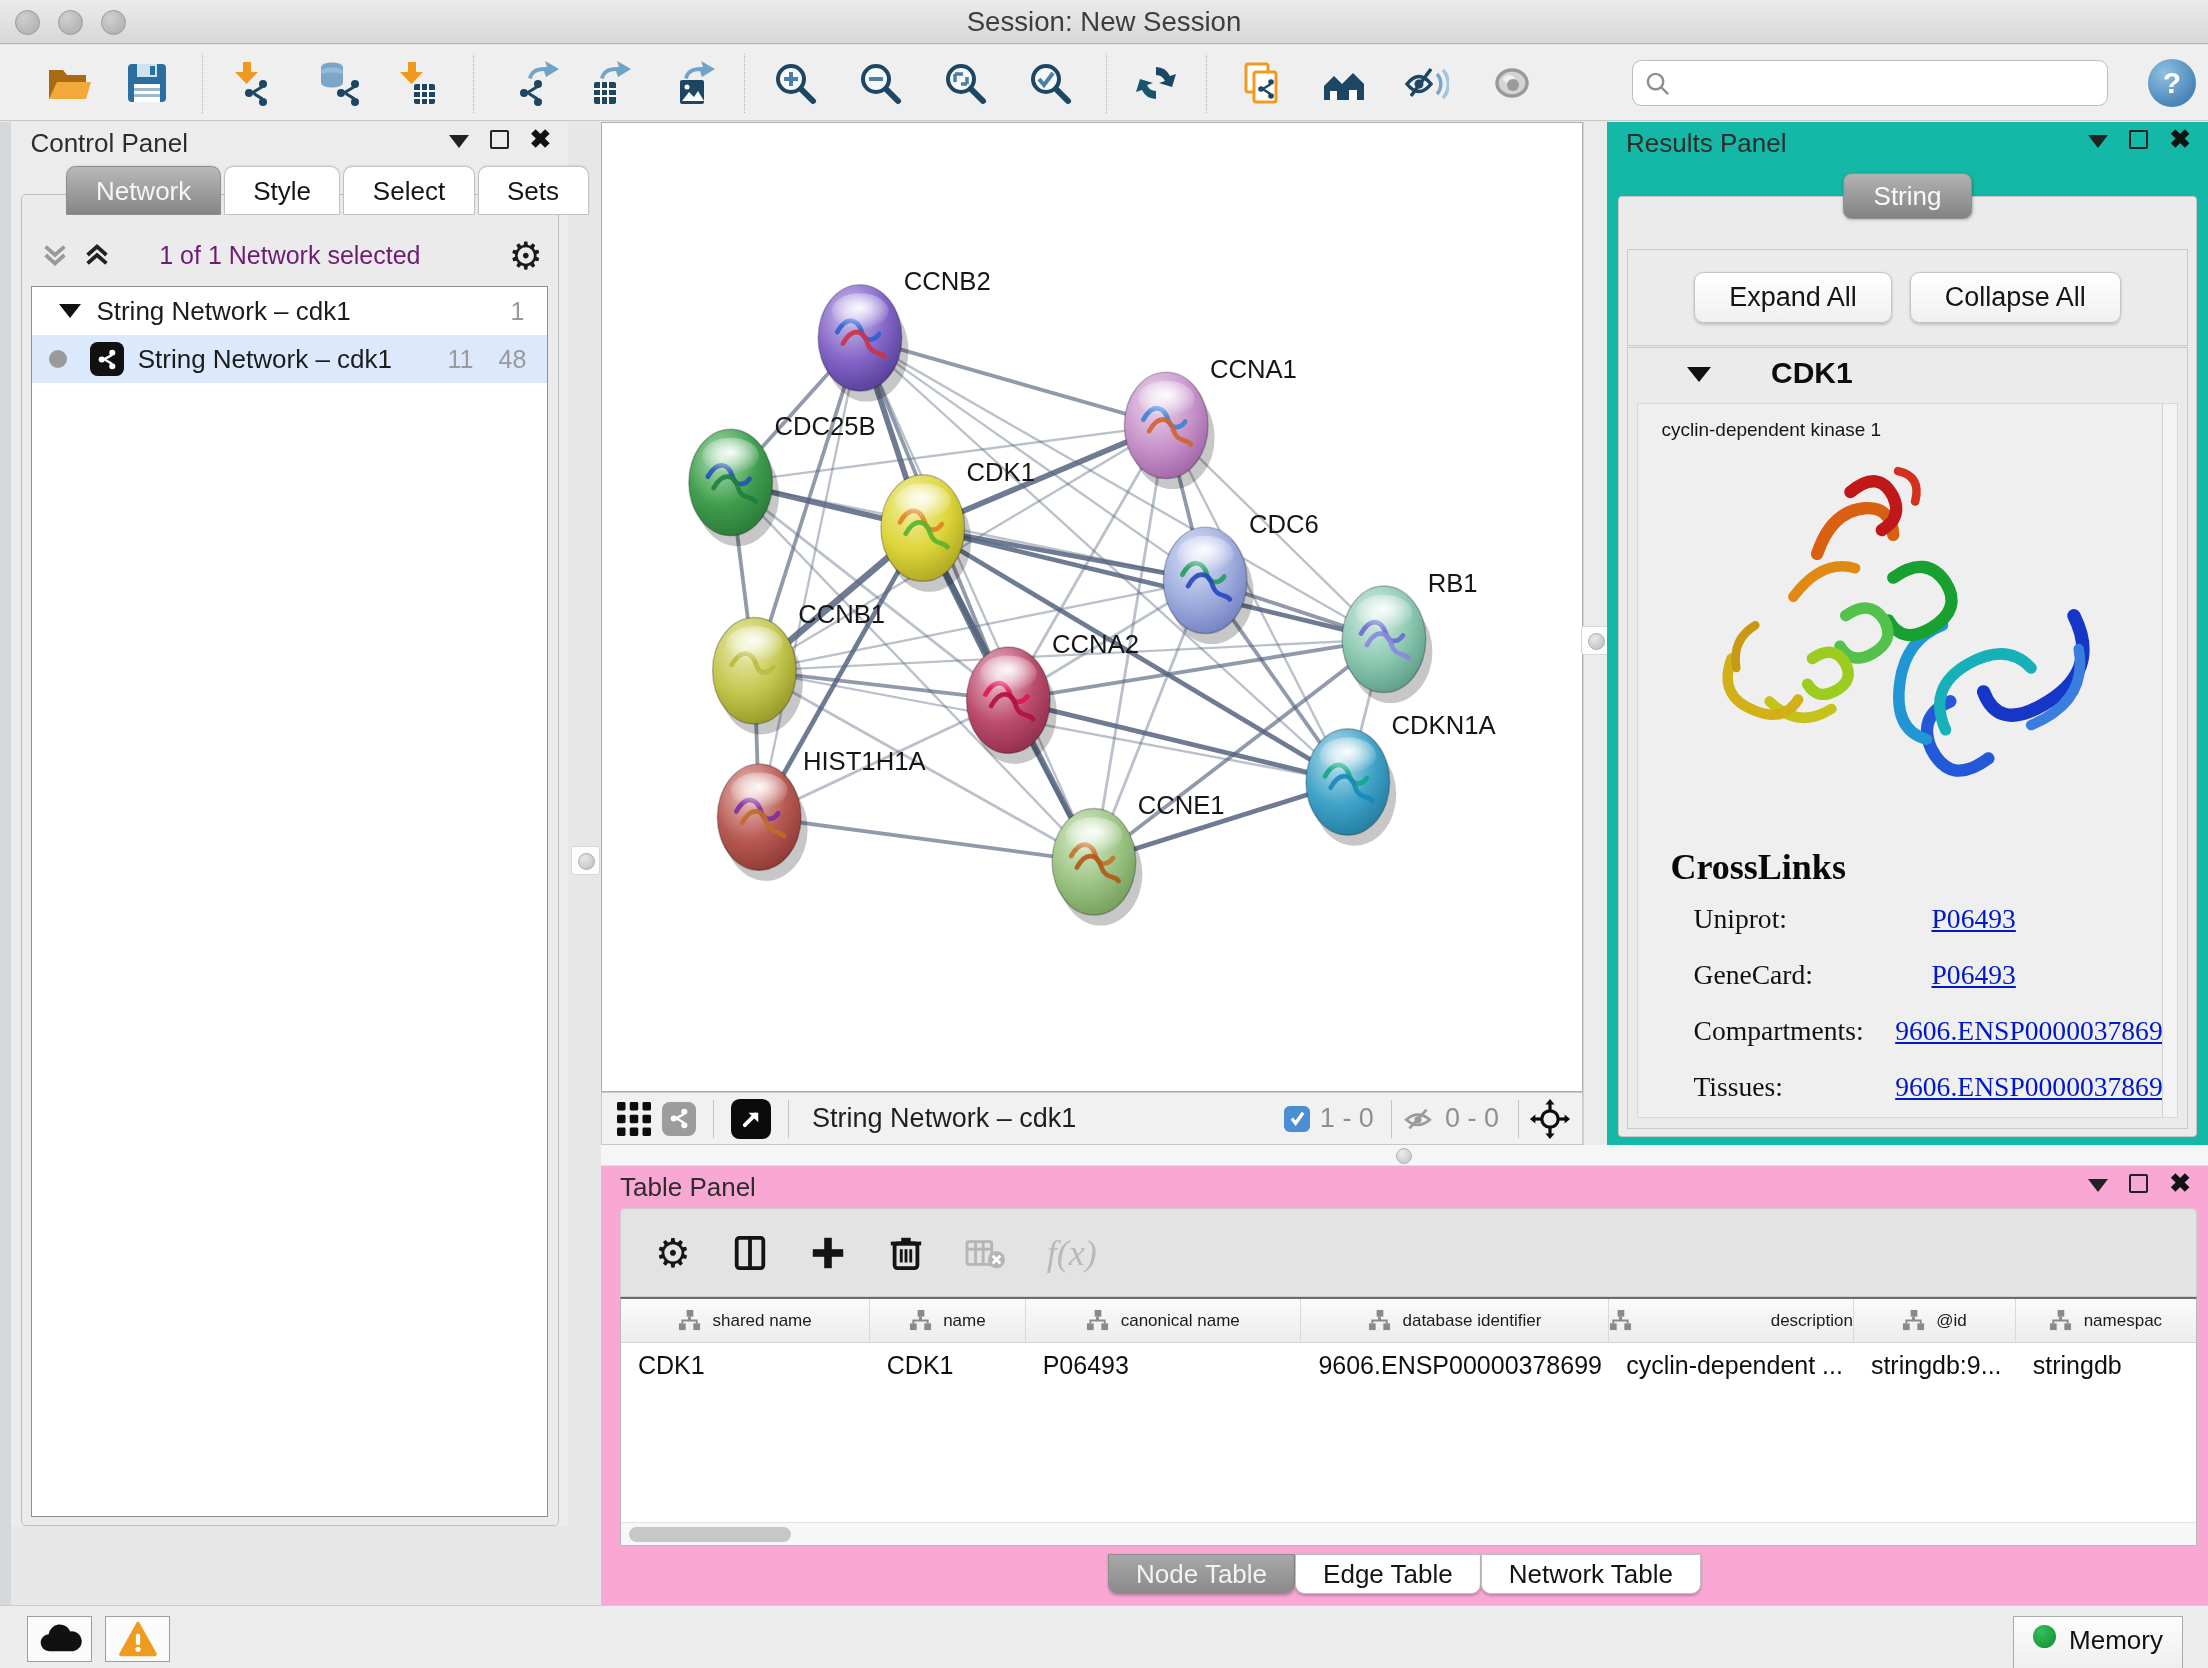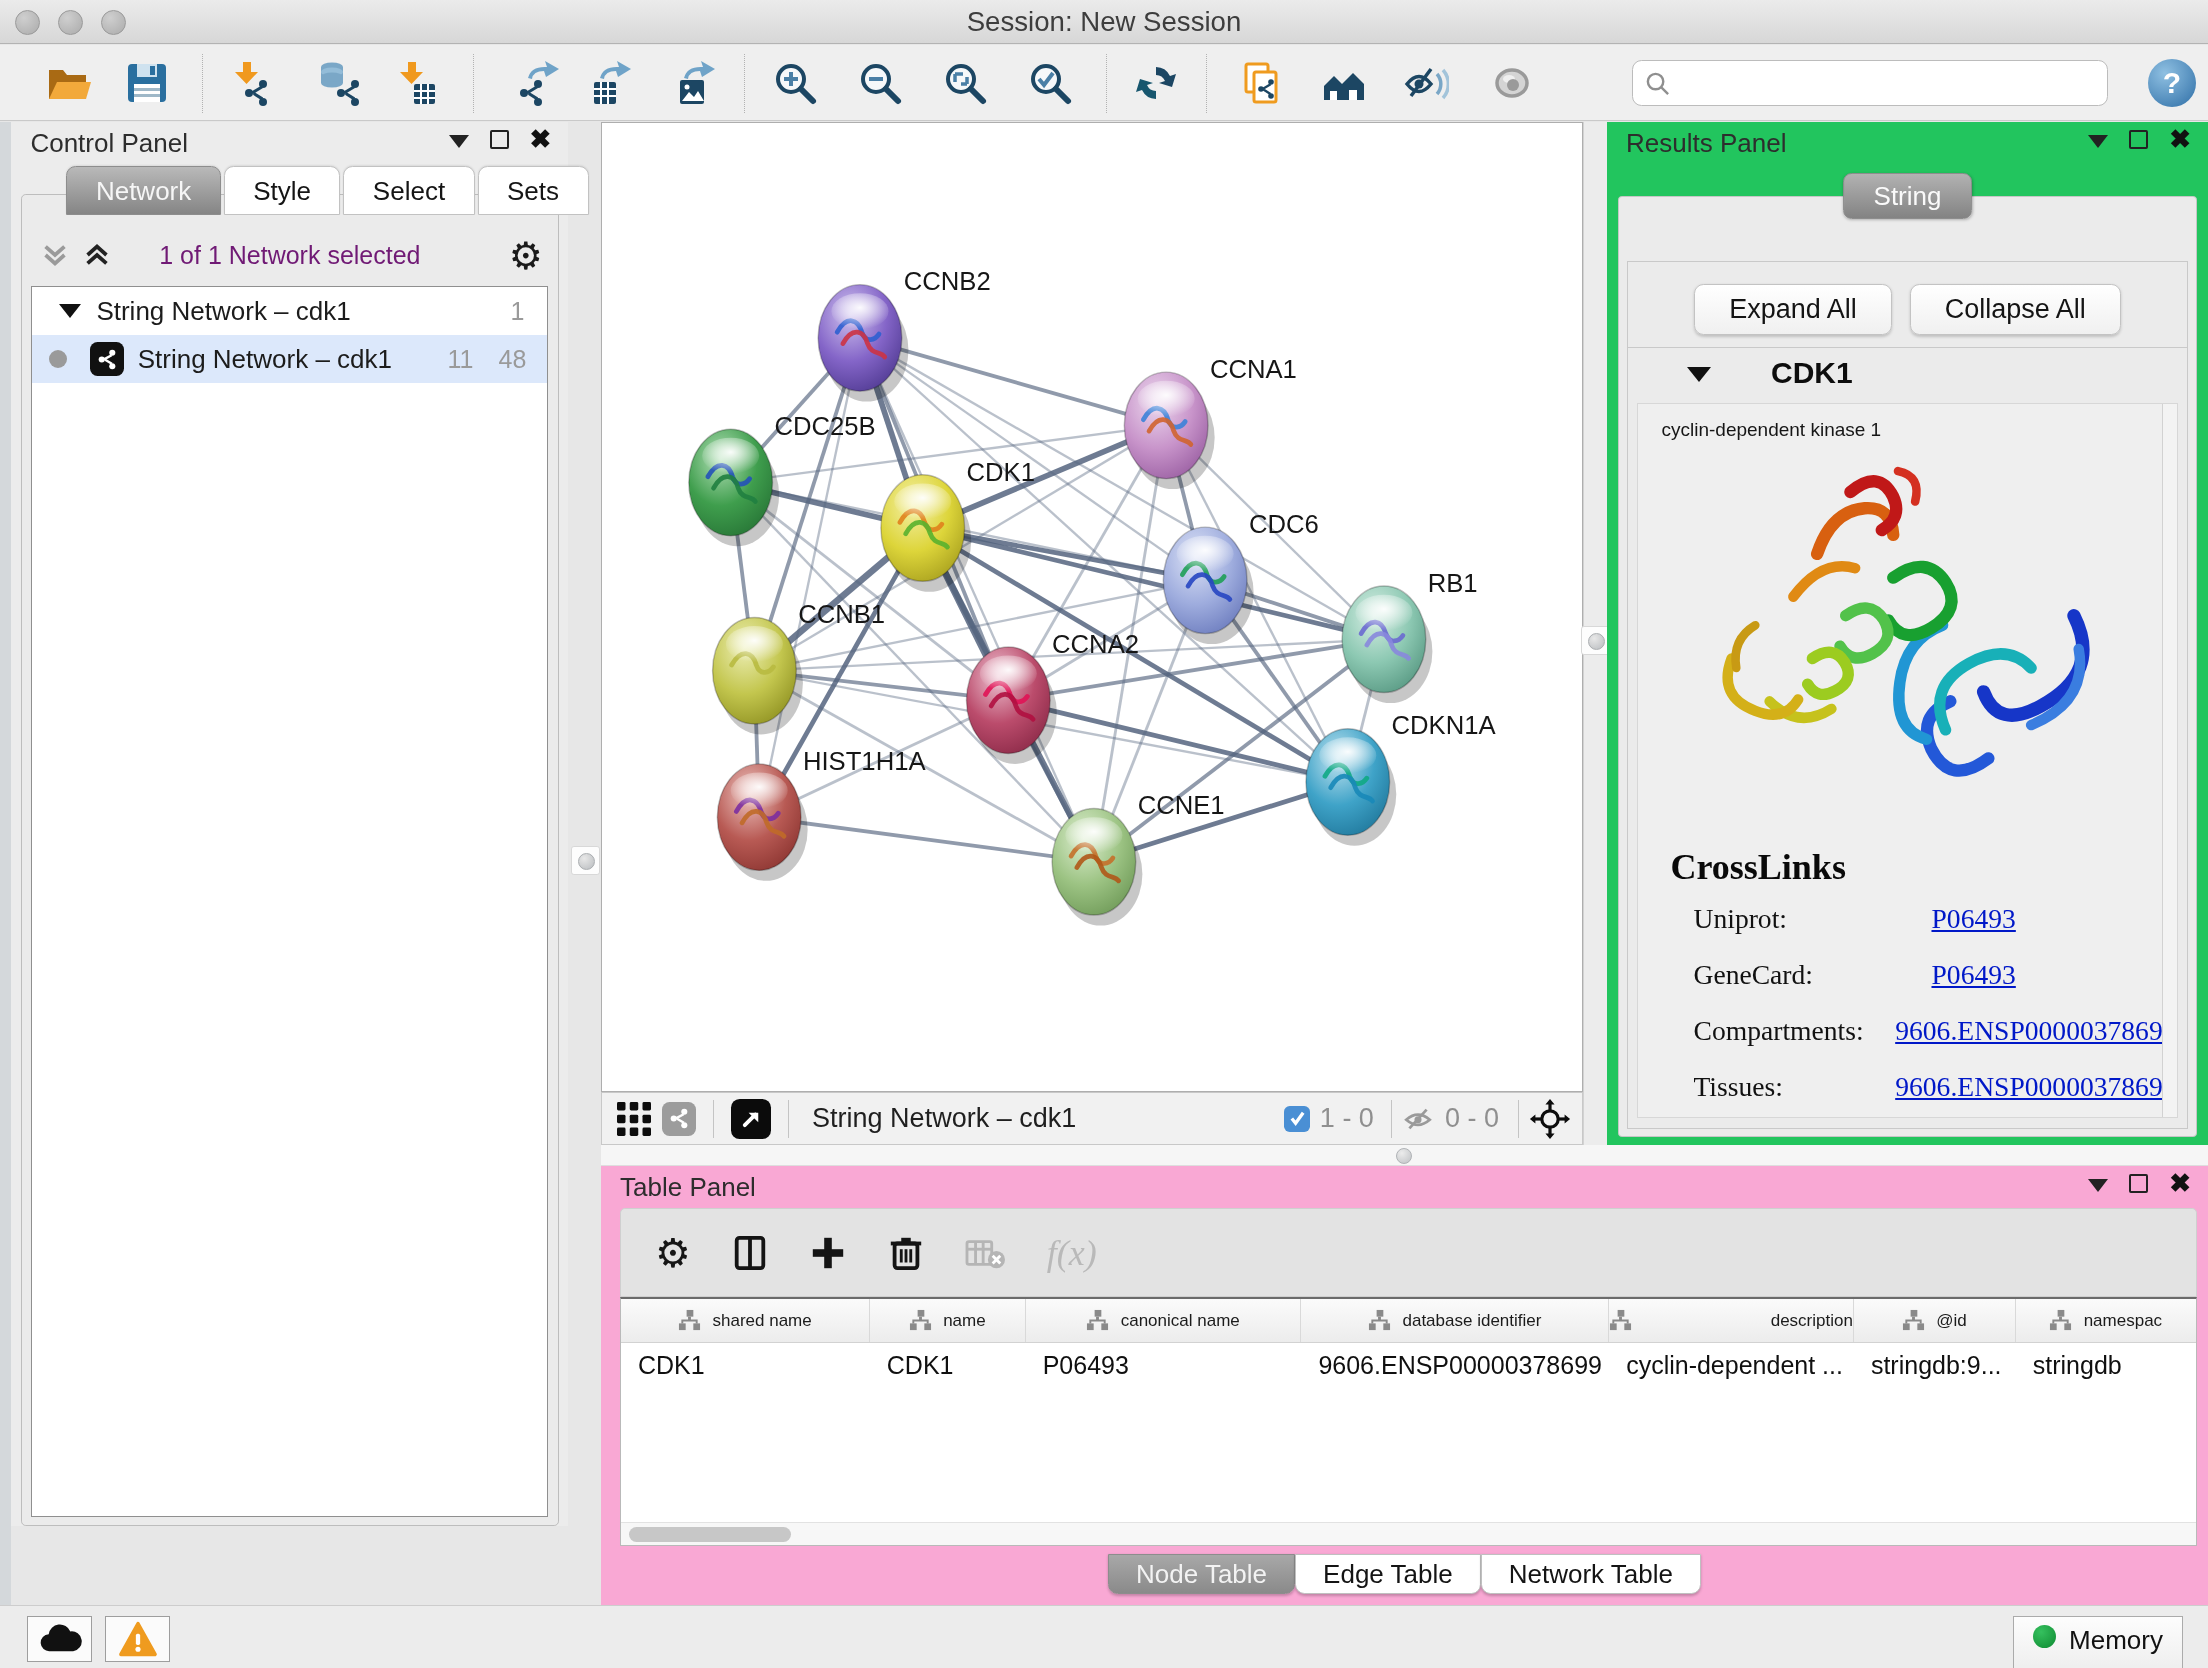--- a/index.html
+++ b/index.html
@@ -83,27 +83,27 @@
   .nv-check { width:26px; height:26px; border-radius:5.7px; background:#4a8fd4; display:flex; align-items:center; justify-content:center; }
   .nv-count { color:#8f8f8f; margin:0 9.5px 0 9.5px; }
 
   .hsplit { position:absolute; left:601px; top:1145px; width:1607px; height:21px; background:#f6f6f6; border-bottom:1px solid #dedede; }
   .hsplit .knob { position:absolute; left:795px; top:2.9px; width:16px; height:16px; border-radius:50%;
     background:radial-gradient(circle at 35% 30%, #ececec, #bfc2c5); border:1px solid #b0b3b6; }
 
   .vsplit-col { position:absolute; left:1583px; top:122px; width:25px; height:1023px; background:#ececec; border-left:1px solid #d2d2d2; border-right:1px solid #cdcdcd; }
 
   
-  .rpanel { position:absolute; left:1607px; top:122px; width:601px; height:1023px; background:#22c55e; }
+  .rpanel { position:absolute; left:1607px; top:122px; width:601px; height:1023px; background:#14b8a6; }
   .rp-tab { position:absolute; top:51px; left:50%; transform:translateX(-50%); z-index:2;
     height:46px; line-height:44px; padding:0 30px; font-size:26px; color:#fafafa;
     background:linear-gradient(#b2b2b2,#838383); border:1px solid #8d8d8d; border-radius:8.6px;
     box-shadow:0 1px 2.9px rgba(0,0,0,.25); }
   .rp-box { position:absolute; left:11.4px; right:11.4px; top:74px; bottom:7.6px; background:#ebebeb; border:1.9px solid #c6c6c6; border-radius:3.8px; }
-  .rp-btnbox { position:absolute; left:7.6px; right:7.6px; top:64px; height:97px; border:1.9px solid #c9c9c9;
+  .rp-btnbox { position:absolute; left:7.6px; right:7.6px; top:52px; height:97px; border:1.9px solid #c9c9c9;
     display:flex; align-items:center; justify-content:center; gap:18px; }
   .rp-btn { height:51px; line-height:48px; padding:0 34px; font-size:27px; color:#141414;
     background:linear-gradient(#ffffff,#f0f0f0); border:1px solid #c3c3c3; border-radius:9.5px;
     box-shadow:0 1.9px 2.9px rgba(0,0,0,.18); }
   .rp-gene { position:absolute; left:7.6px; right:7.6px; top:150px; bottom:7.6px; border:1.9px solid #c9c9c9; background:#ebebeb; }
   .rp-gene-head { position:relative; height:53px; }
   .rg-caret { position:absolute; left:59px; top:19px; width:0; height:0;
     border-left:12.4px solid transparent; border-right:12.4px solid transparent; border-top:15px solid #111; }
   .rg-name { position:absolute; left:143px; top:7.6px; font-size:30px; font-weight:bold; color:#0d0d0d; }
   .rp-content { position:absolute; left:9.5px; right:9.5px; top:55px; bottom:9.5px; background:#efefef; border:1px solid #d7d7d7; overflow:hidden; }

